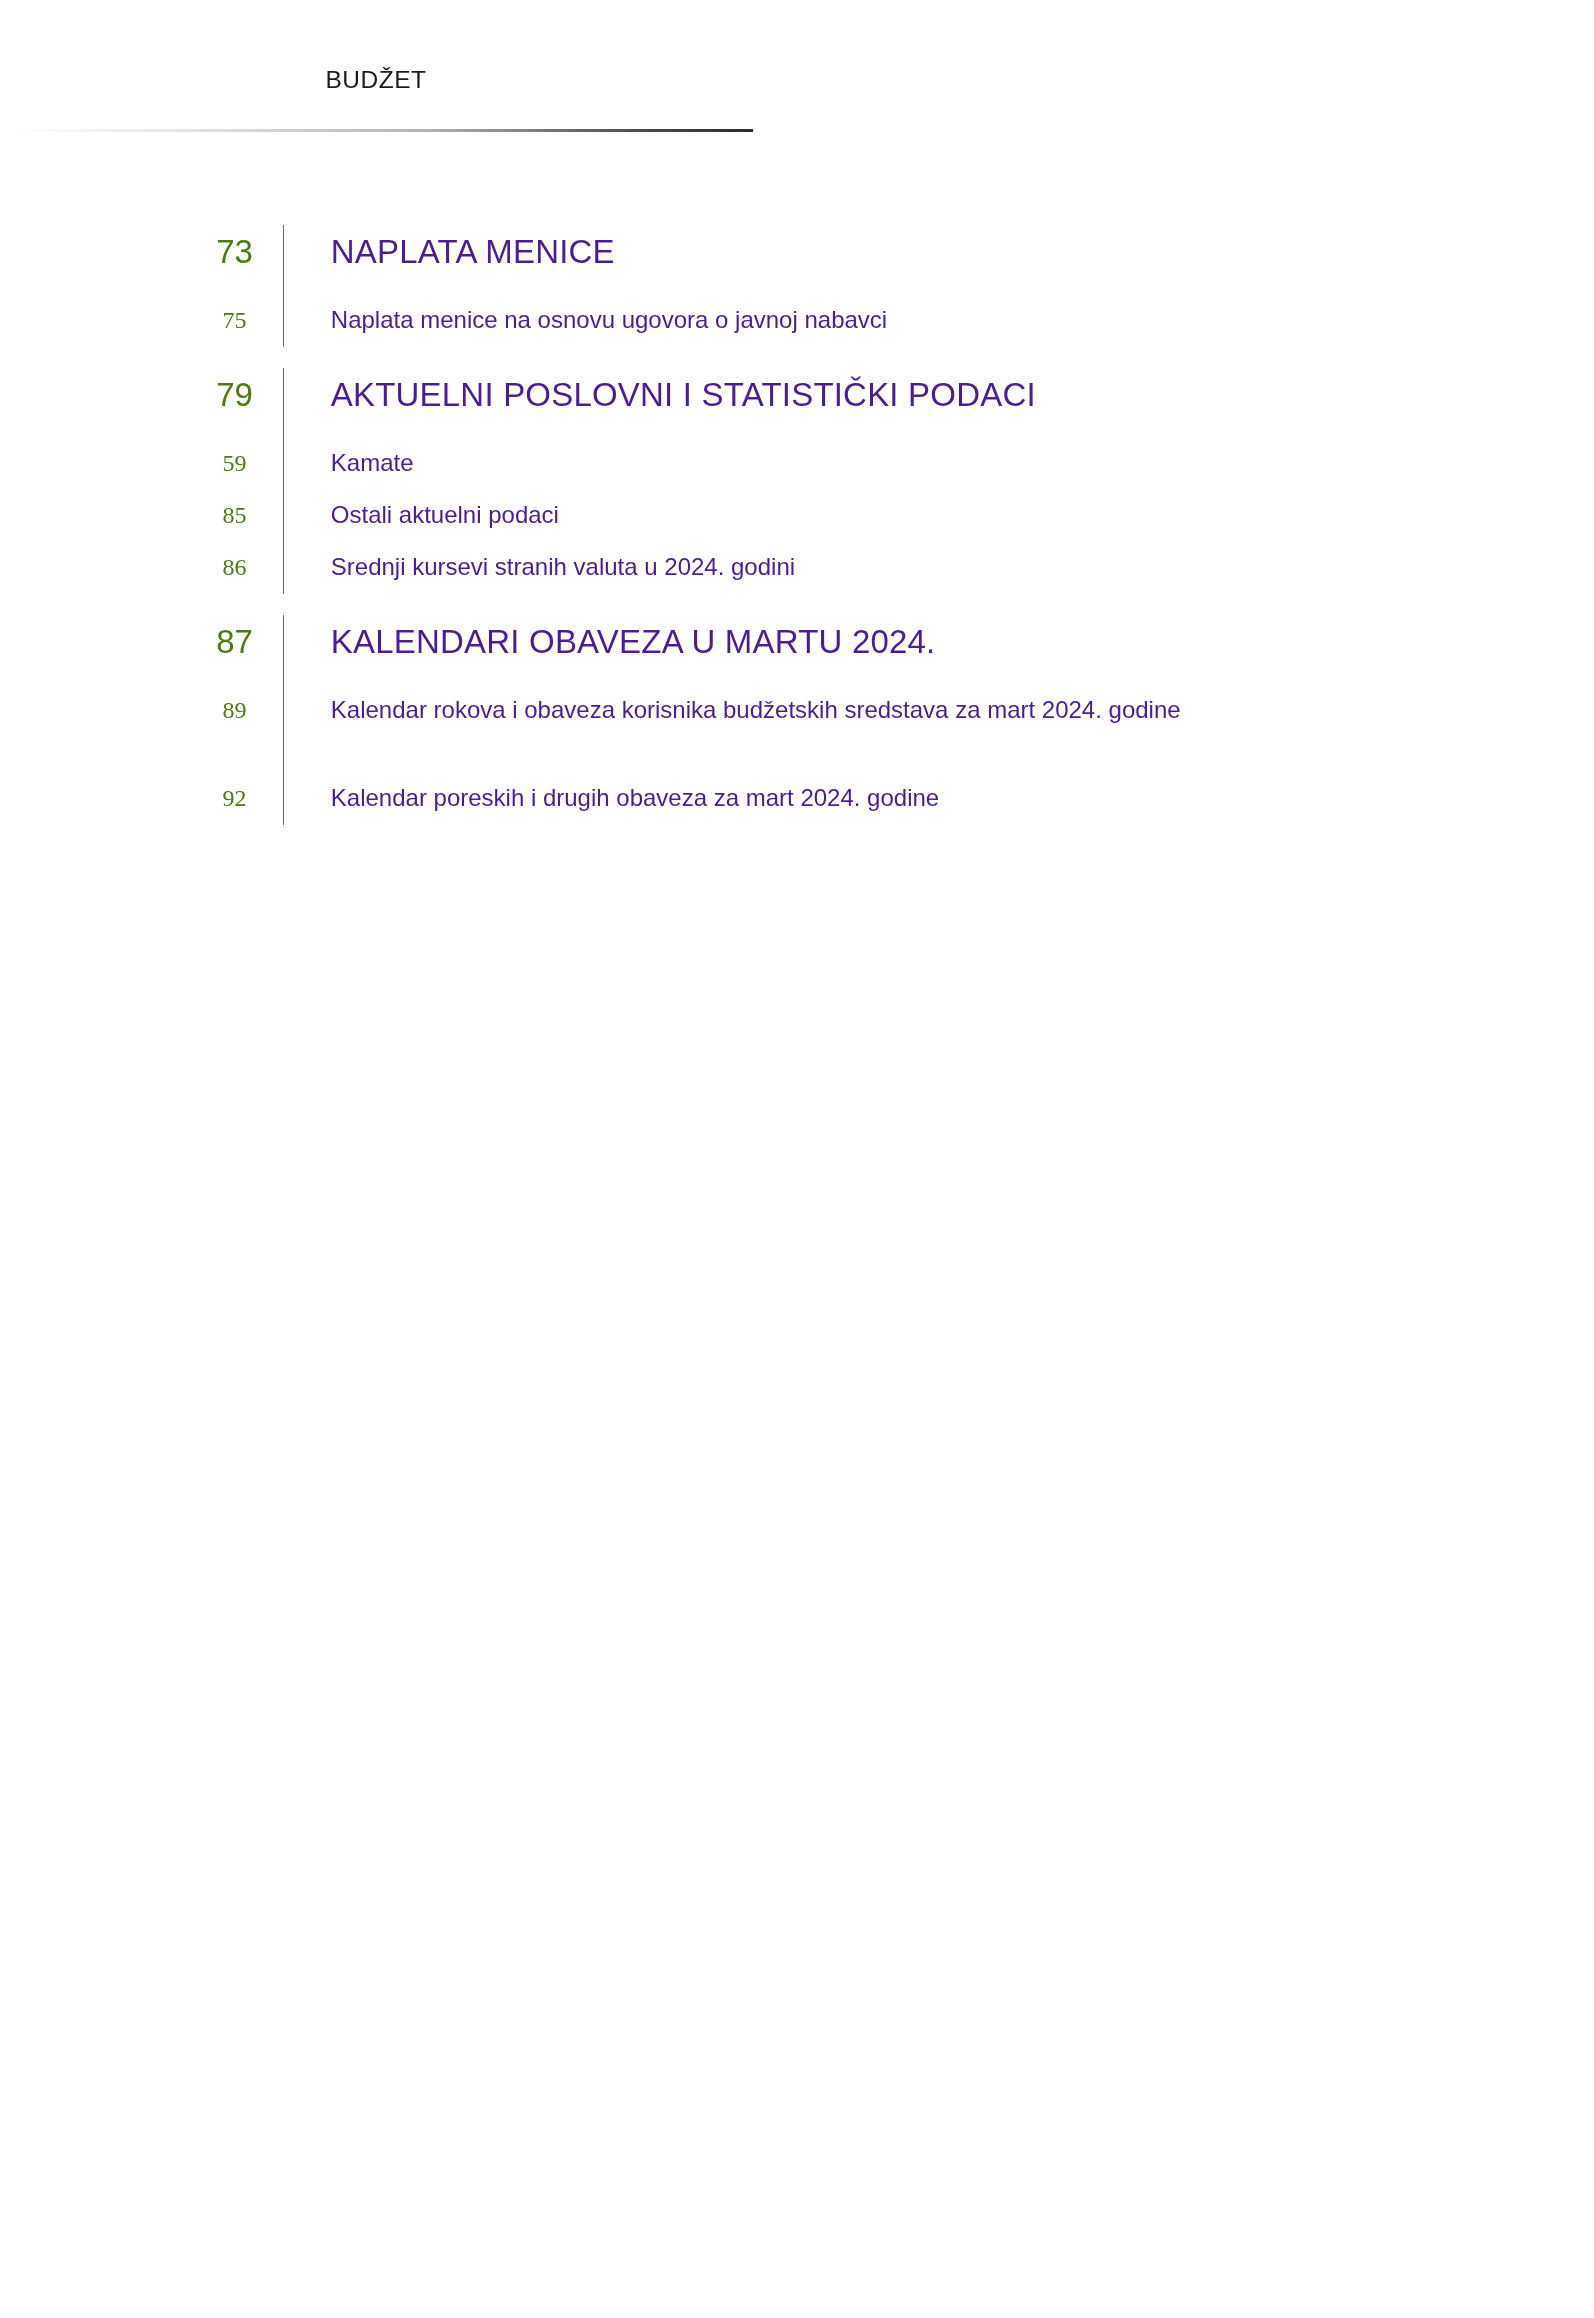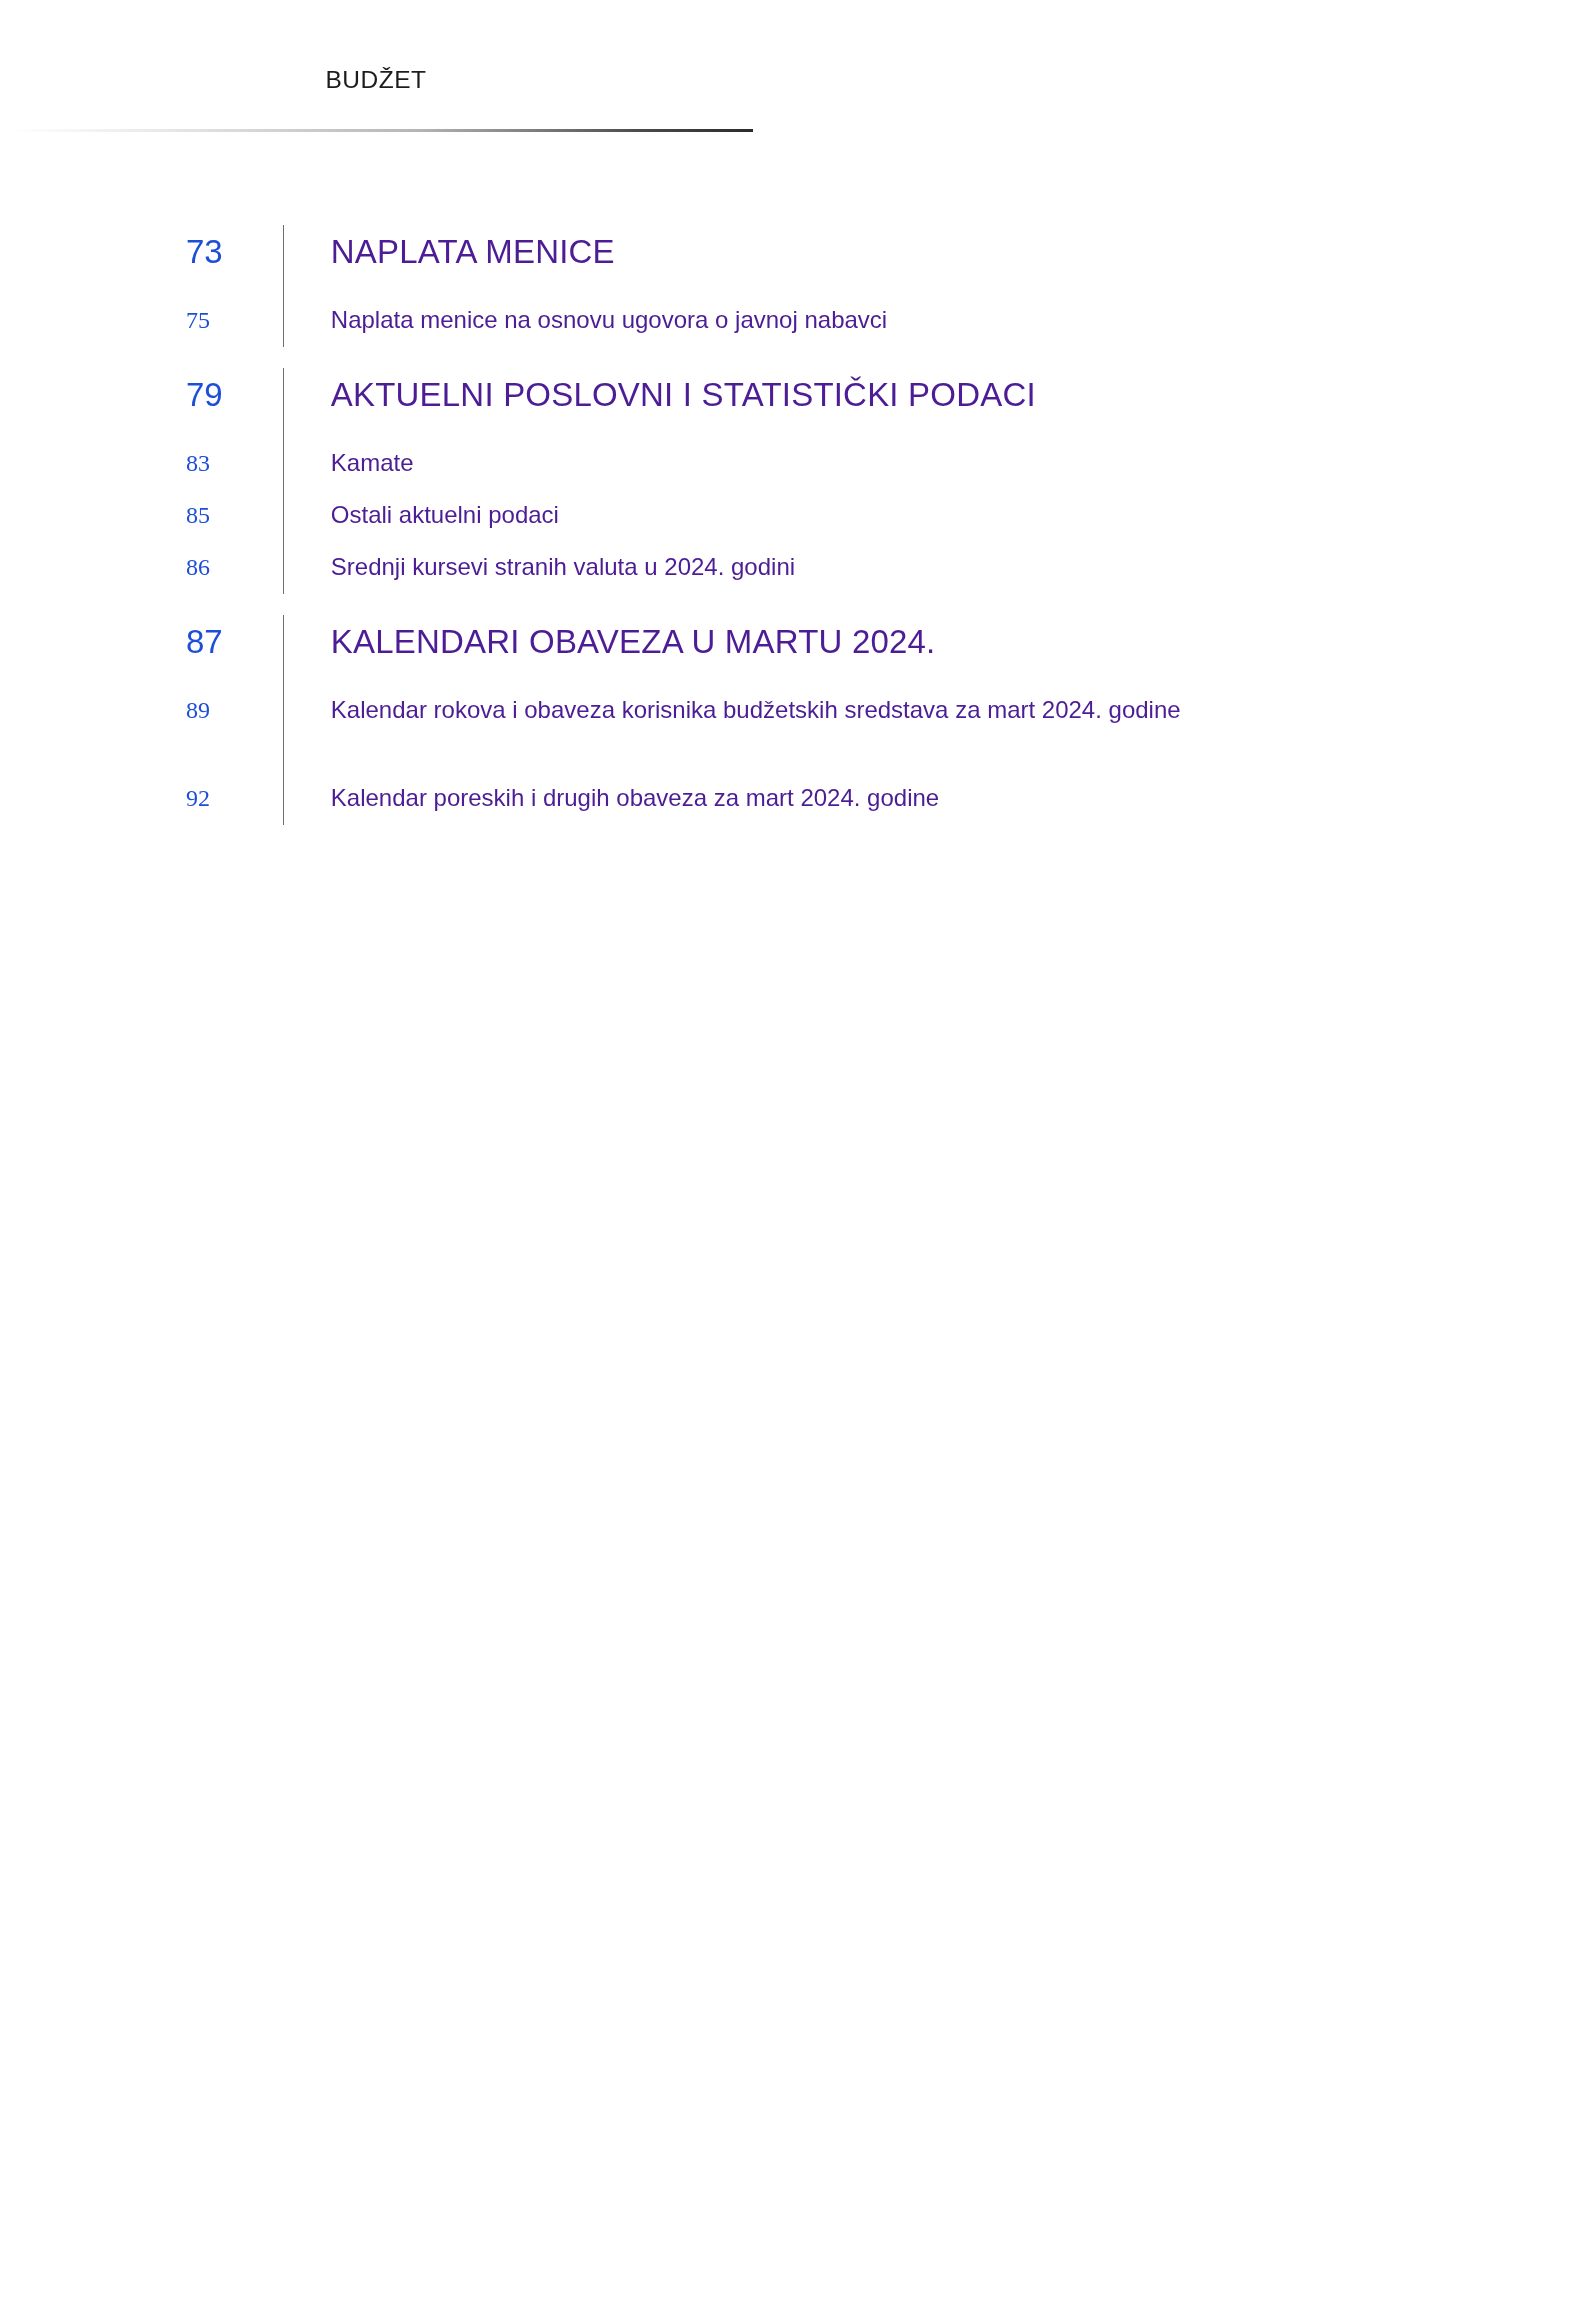--- a/index.html
+++ b/index.html
@@ -56,22 +56,22 @@
   .toc-group { position: relative; }
 
   .toc-row {
     display: flex;
     align-items: flex-start;
     position: relative;
   }
   .toc-num {
     width: 97px;
     flex: 0 0 97px;
-    text-align: left;
-    color: #1d4ed8;
+    text-align: center;
+    color: #4d7c0f;
     font-weight: 400;
   }
   .toc-sep {
     flex: 0 0 0.8px;
     width: 0.8px;
     background: #6e6e6e;
     align-self: stretch;
   }
   .toc-label {
     padding-left: 47px;
@@ -134,21 +134,21 @@
 
   <div class="spacer-chapter"></div>
 
   <div class="toc-group">
     <div class="toc-row row-chapter">
       <div class="toc-num">79</div>
       <div class="toc-sep"></div>
       <div class="toc-label">AKTUELNI POSLOVNI I STATISTIČKI PODACI</div>
     </div>
     <div class="toc-row row-entry">
-      <div class="toc-num">83</div>
+      <div class="toc-num">59</div>
       <div class="toc-sep"></div>
       <div class="toc-label">Kamate</div>
     </div>
     <div class="toc-row row-entry">
       <div class="toc-num">85</div>
       <div class="toc-sep"></div>
       <div class="toc-label">Ostali aktuelni podaci</div>
     </div>
     <div class="toc-row row-entry">
       <div class="toc-num">86</div>

